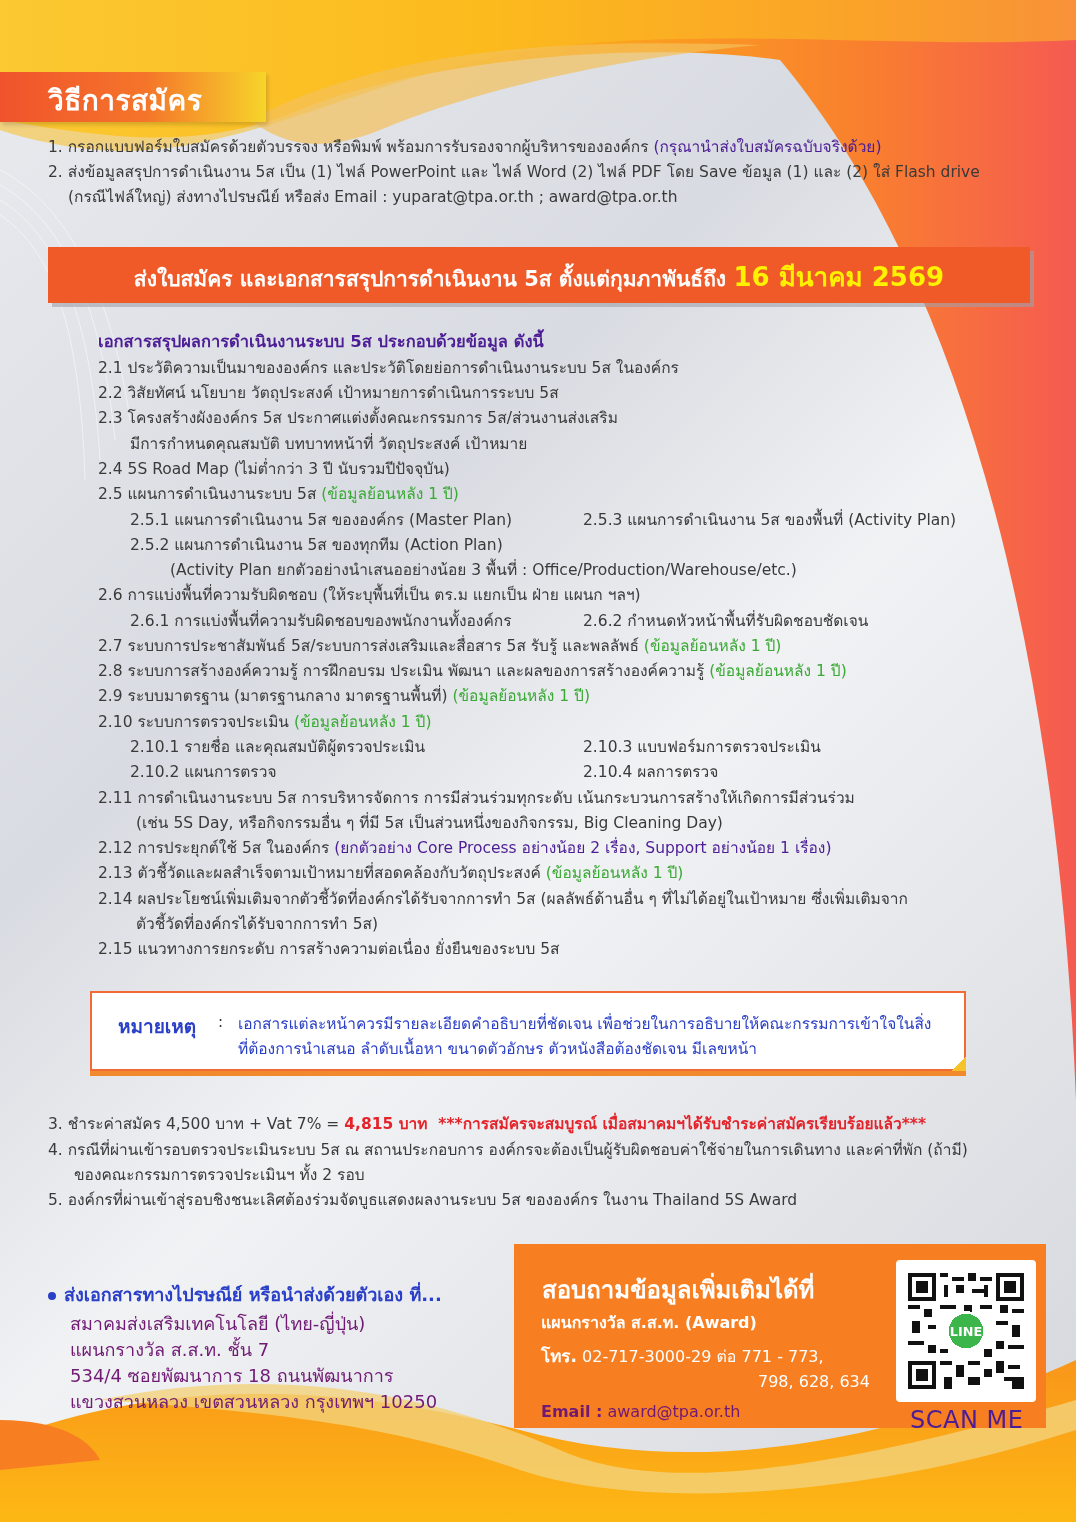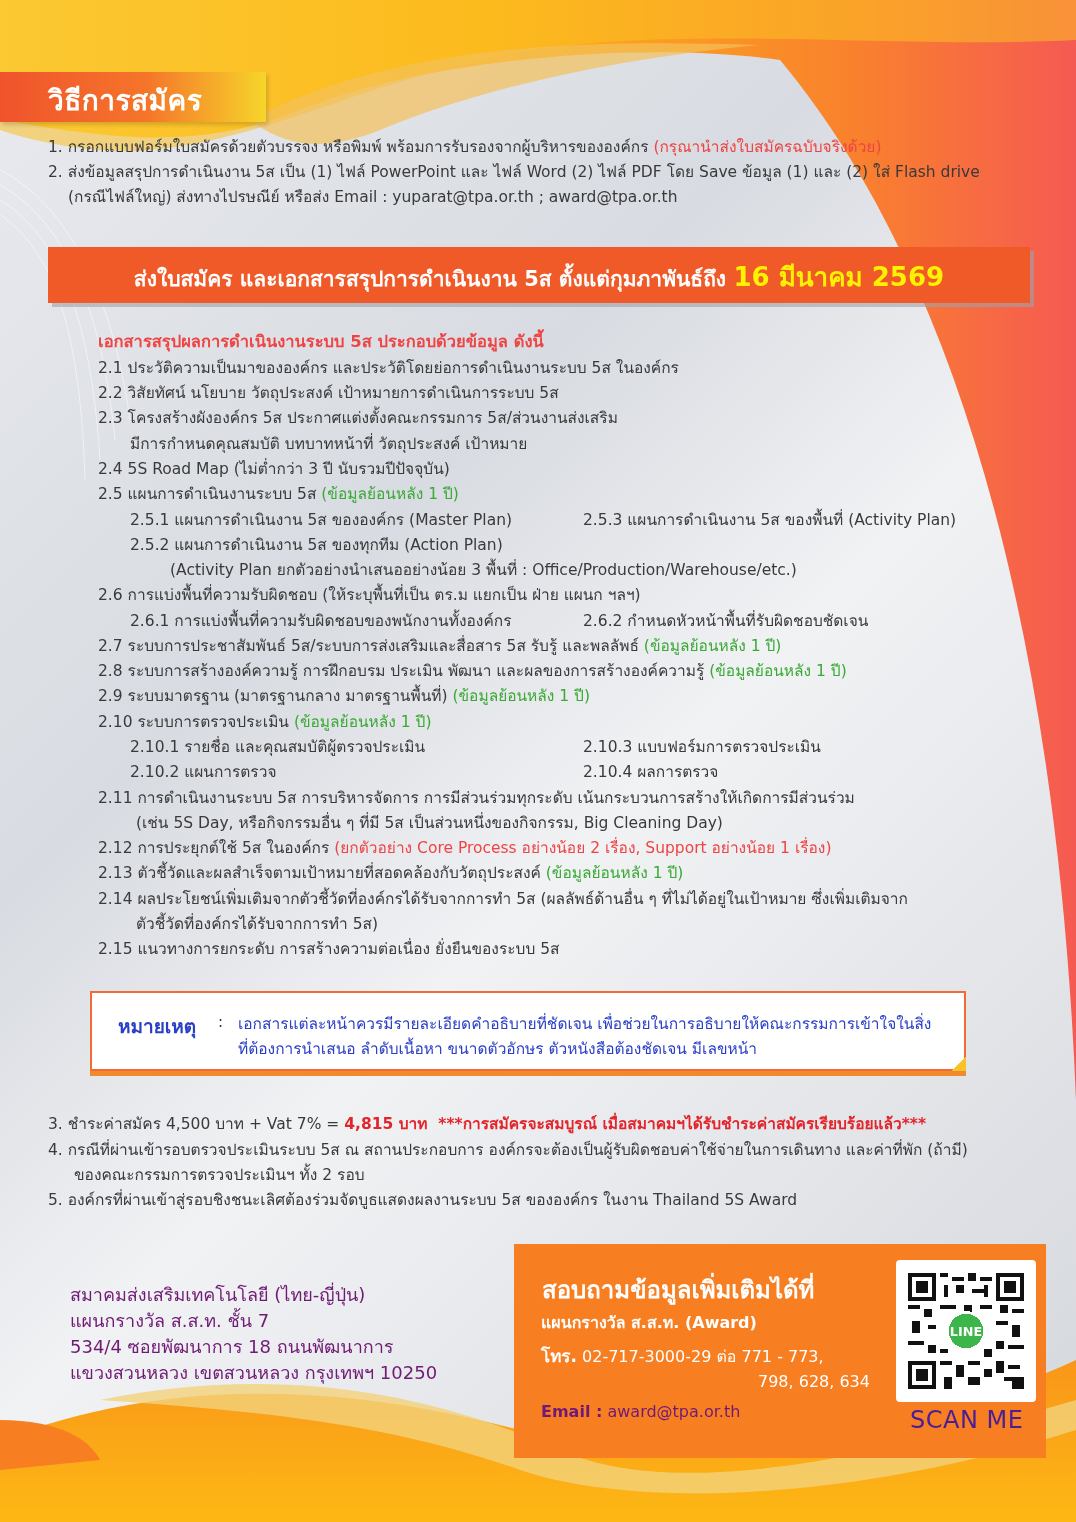--- a/index.html
+++ b/index.html
@@ -17,21 +17,21 @@
     position: absolute; left: 0; top: 72px; width: 266px; height: 50px;
     background: linear-gradient(90deg, #f0532c 0%, #f5752a 55%, #f6d52a 100%);
     box-shadow: 2px 3px 4px rgba(0,0,0,0.15);
   }
   .title-tab span {
     position: absolute; left: 48px; top: 6px;
     font-size: 28px; font-weight: bold; color: #fff; letter-spacing: 0.5px;
   }
 
   .line { position: absolute; font-size: 15.5px; color: #3a3a3a; white-space: nowrap; line-height: 20px; }
-  .blue { color: #ef4444; }
+  .blue { color: #4c1d95; }
   .green { color: #3aa935; }
   .red { color: #e3242b; font-weight: bold; }
   .bold { font-weight: bold; }
 
   .deadline-bar {
     position: absolute; left: 48px; top: 247px; width: 982px; height: 56px;
     background: #f05a28;
     box-shadow: 4px 4px 0 rgba(160,160,170,0.6);
   }
   .deadline-bar .txt {
@@ -52,21 +52,21 @@
   .note-label { position: absolute; left: 26px; top: 18px; font-size: 19px; font-weight: bold; color: #2a3fc7; }
   .note-colon { position: absolute; left: 126px; top: 20px; font-size: 15px; color: #333; }
   .note-text { position: absolute; left: 146px; font-size: 15.5px; color: #2a3fc7; white-space: nowrap; }
 
   .post-block { position: absolute; left: 48px; top: 1280px; }
   .post-title { font-size: 18px; font-weight: bold; color: #2a3fc7; white-space: nowrap; }
   .post-title .dot { display: inline-block; width: 8px; height: 8px; border-radius: 50%; background: #2a3fc7; margin-right: 8px; vertical-align: middle; }
   .post-line { font-size: 18px; color: #701a75; margin-left: 22px; margin-top: 4px; white-space: nowrap; line-height: 22px; }
 
   .contact-box {
-    position: absolute; left: 514px; top: 1244px; width: 532px; height: 214px;
+    position: absolute; left: 514px; top: 1244px; width: 532px; height: 184px;
     background: #f77f22;
   }
   .contact-title { position: absolute; left: 28px; top: 26px; font-size: 24px; font-weight: bold; color: #fff; white-space: nowrap; }
   .contact-dept { position: absolute; left: 27px; top: 66px; font-size: 16px; font-weight: bold; color: #fff; white-space: nowrap; }
   .contact-phone { position: absolute; left: 27px; top: 98px; font-size: 16px; color: #fff; white-space: nowrap; }
   .contact-phone b { font-size: 17px; }
   .contact-phone2 { position: absolute; left: 244px; top: 128px; font-size: 16px; color: #fff; white-space: nowrap; }
   .contact-email { position: absolute; left: 27px; top: 158px; font-size: 16px; color: #701a75; white-space: nowrap; }
   .qr-card {
     position: absolute; left: 382px; top: 16px; width: 140px; height: 142px;
@@ -192,20 +192,23 @@
   <div class="line" style="left:48px;top:1114px;">
     <span>3. ชำระค่าสมัคร 4,500 บาท + Vat 7% =</span>
     <span class="red">4,815 บาท</span>
     <span class="red" style="margin-left:6px;">***การสมัครจะสมบูรณ์ เมื่อสมาคมฯได้รับชำระค่าสมัครเรียบร้อยแล้ว***</span>
   </div>
   <div class="line" style="left:48px;top:1140px;">4. กรณีที่ผ่านเข้ารอบตรวจประเมินระบบ 5ส ณ สถานประกอบการ องค์กรจะต้องเป็นผู้รับผิดชอบค่าใช้จ่ายในการเดินทาง และค่าที่พัก (ถ้ามี)</div>
   <div class="line" style="left:74px;top:1165px;">ของคณะกรรมการตรวจประเมินฯ ทั้ง 2 รอบ</div>
   <div class="line" style="left:48px;top:1190px;">5. องค์กรที่ผ่านเข้าสู่รอบชิงชนะเลิศต้องร่วมจัดบูธแสดงผลงานระบบ 5ส ขององค์กร ในงาน Thailand 5S Award</div>
 
   <div class="post-block">
+    <div class="post-title">
+      <span class="dot"></span><span>ส่งเอกสารทางไปรษณีย์ หรือนำส่งด้วยตัวเอง ที่...</span>
+    </div>
     <div class="post-line">สมาคมส่งเสริมเทคโนโลยี (ไทย-ญี่ปุ่น)</div>
     <div class="post-line">แผนกรางวัล ส.ส.ท. ชั้น 7</div>
     <div class="post-line">534/4 ซอยพัฒนาการ 18 ถนนพัฒนาการ</div>
     <div class="post-line">แขวงสวนหลวง เขตสวนหลวง กรุงเทพฯ 10250</div>
   </div>
 
   <div class="contact-box">
     <div class="contact-title">สอบถามข้อมูลเพิ่มเติมได้ที่</div>
     <div class="contact-dept">แผนกรางวัล ส.ส.ท. (Award)</div>
     <div class="contact-phone">

